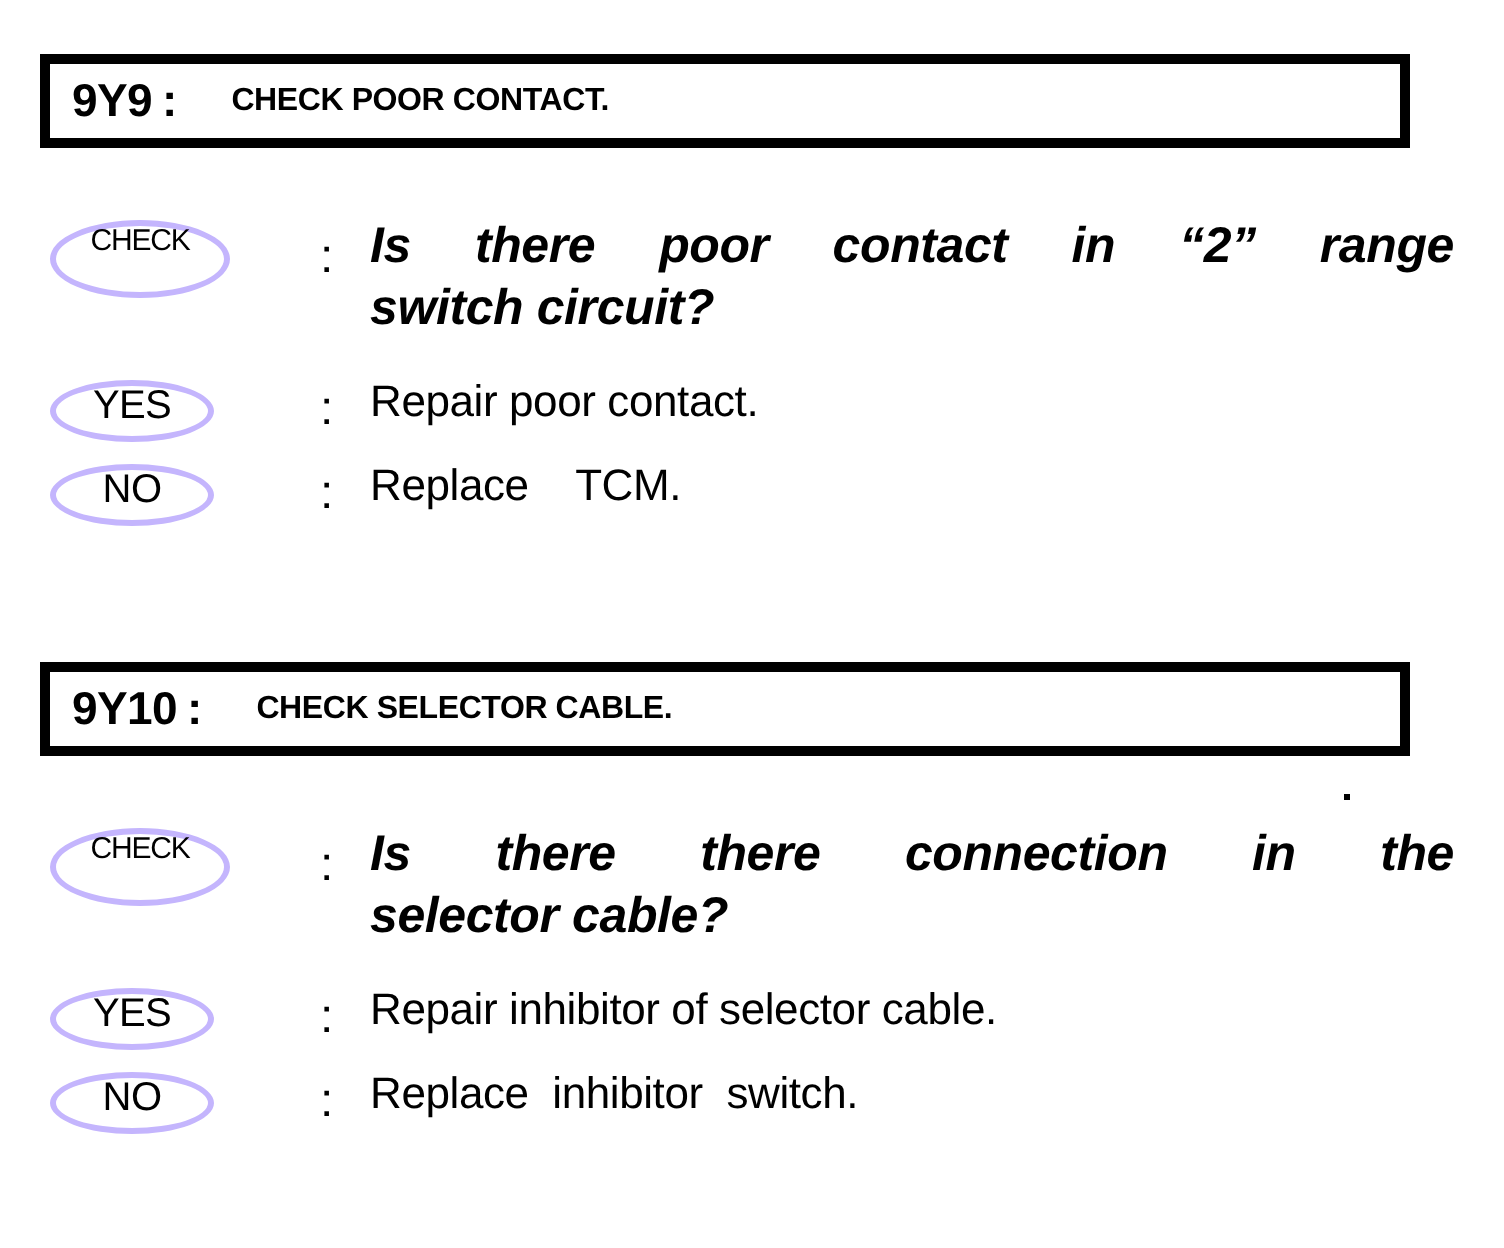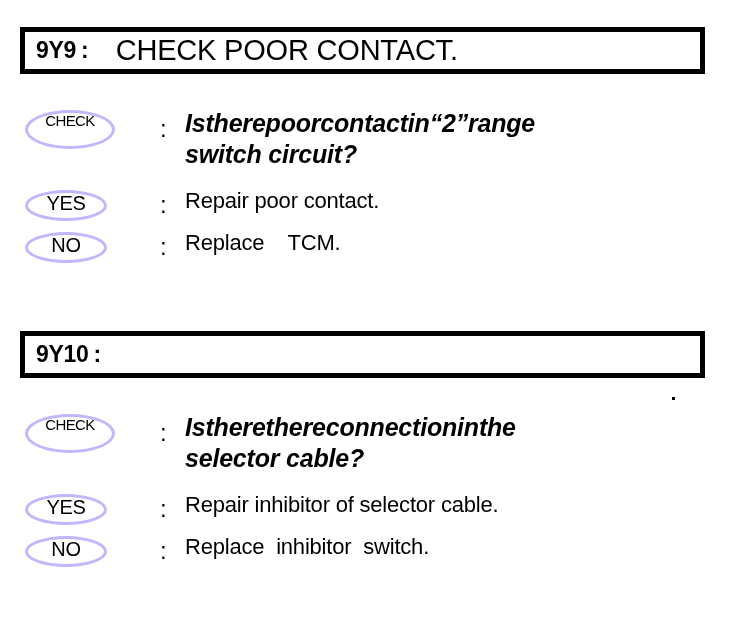--- a/index.html
+++ b/index.html
@@ -47,22 +47,22 @@
     white-space: pre;
     line-height: 1;
   }
   .step-colon {
     font-weight: bold;
     font-size: 23px;
     line-height: 1;
     padding-left: 5px;
   }
   .step-title {
-    font-weight: normal;
-    font-size: 29px;
+    font-weight: bold;
+    font-size: 16px;
     letter-spacing: -0.2px;
     white-space: pre;
     line-height: 1;
     padding-left: 27px;
   }
 
   #box-1 { top: 27px; }
   #box-2 { top: 331px; }
 
   
@@ -125,21 +125,21 @@
     font-weight: bold;
     font-style: italic;
     line-height: 31px;
     letter-spacing: -0.2px;
   }
   .qline {
     display: flex;
     width: 100%;
   }
   .qline.justified {
-    justify-content: flex-start;
+    justify-content: space-between;
   }
   .qline .w { white-space: pre; }
 
   
   #row-check-1 { top: 108px; }
   #row-check-1 .bubble { top: 2px; }
   #row-check-1 .colon  { top: 9px; }
   #row-check-1 .question { top: 0px; }
 
   #row-yes-1 { top: 188px; }
@@ -225,20 +225,21 @@
       <span>NO</span>
     </div>
     <span class="colon">:</span>
     <span class="answer">Replace    TCM.</span>
   </div>
 
   <div class="step-box" id="box-2">
     <div class="step-box-inner">
       <span class="step-id">9Y10</span>
       <span class="step-colon">:</span>
+      <span class="step-title">CHECK SELECTOR CABLE.</span>
     </div>
   </div>
 
   <div class="row" id="row-check-2">
     <div class="bubble check">
       <span>CHECK</span>
     </div>
     <span class="colon">:</span>
     <div class="question">
       <div class="qline justified">

